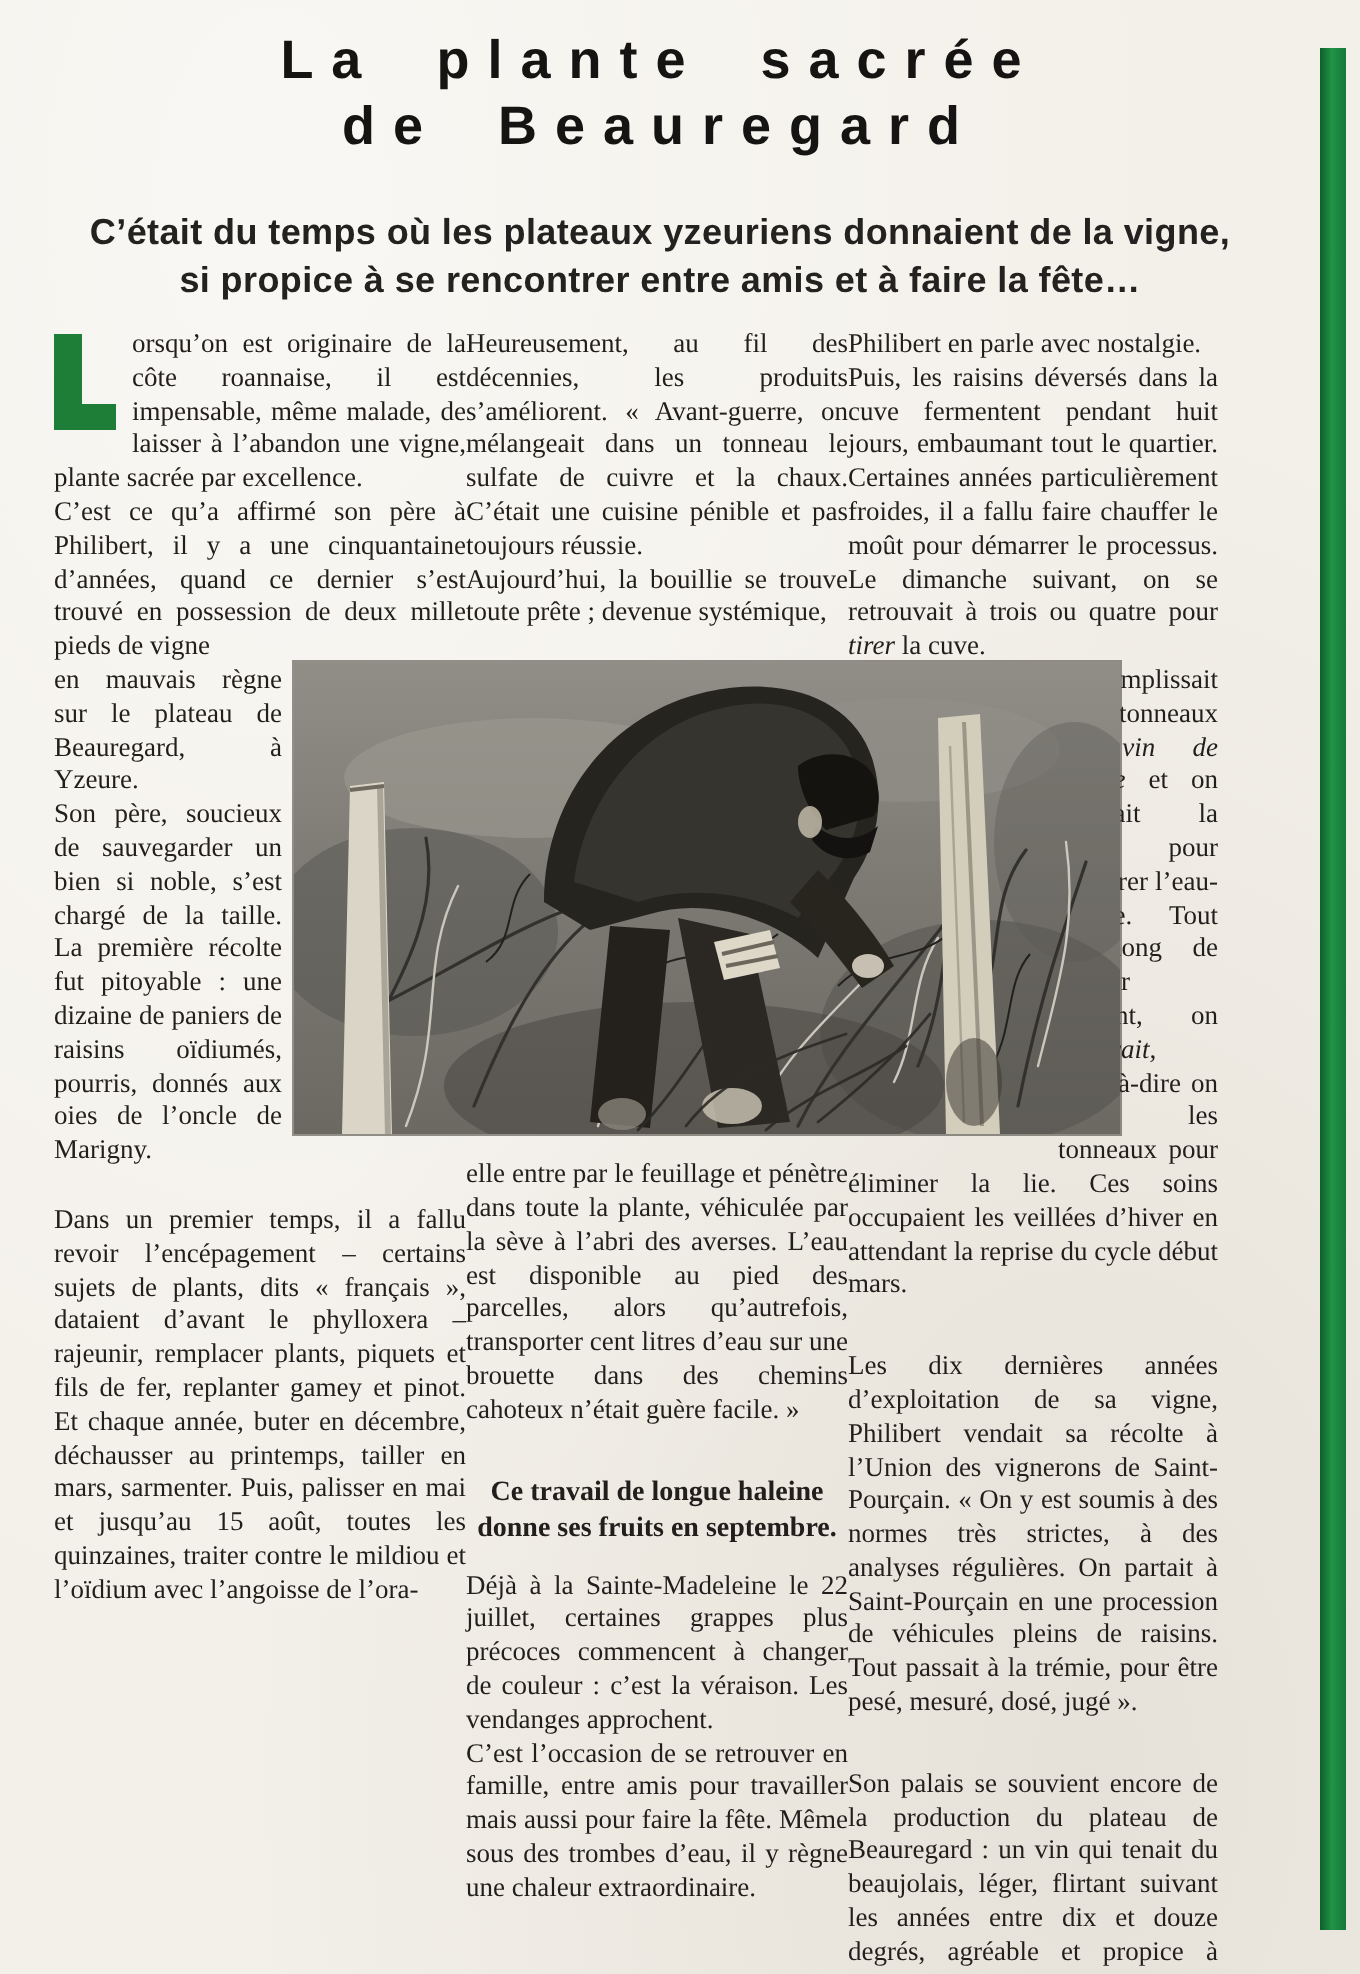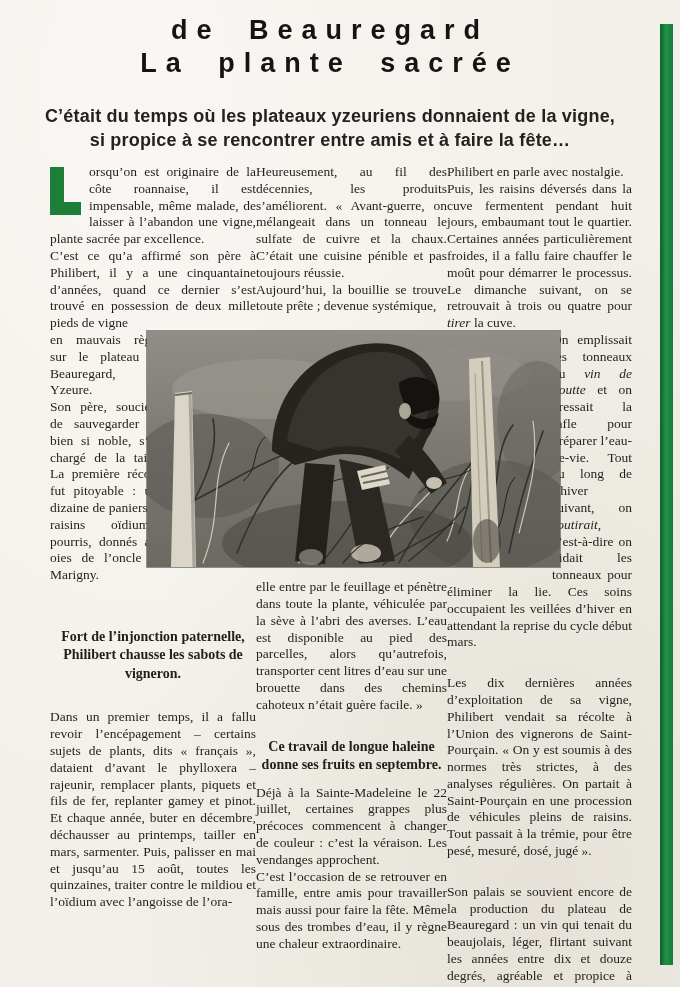--- a/index.html
+++ b/index.html
@@ -32,21 +32,21 @@
   .subtitle{
     margin:24px 10px 0 10px;
     font-family:"Liberation Sans", sans-serif;
     font-weight:700; font-size:18px; line-height:24px;
     letter-spacing:.2px; color:#242220;
   }
   .subtitle span{display:block;}
   
   .columns{
     position:absolute; left:27px; top:164px; width:628px; height:823px;
-    display:flex; justify-content:center;
+    display:flex; justify-content:flex-start;
   }
   .col{font-size:13.5px; line-height:16.8px; text-align:justify;}
   .col1{width:206px;}
   .col2{width:191px;}
   .col3{width:185px;}
   .col p{margin:0; padding:0;}
   .col .it{font-style:italic;}
   .subhead{
     font-weight:700; text-align:center; font-size:14px; line-height:18.5px;
     margin:0;
@@ -79,41 +79,40 @@
 </style>
 </head>
 <body>
 
 <div class="page">
 
   <div class="green-bar"></div>
 
   <header class="header">
     <h1 class="title">
+      <span>La plante sacrée</span>
       <span>de Beauregard</span>
-      <span>La plante sacrée</span>
     </h1>
     <p class="subtitle">
       <span>C’était du temps où les plateaux yzeuriens donnaient de la vigne,</span>
       <span>si propice à se rencontrer entre amis et à faire la fête…</span>
     </p>
   </header>
 
   <div class="columns">
 
     <div class="col col1">
       <p>
         <span class="dropcap">
           <span class="visually-hidden">L</span>
         </span><span>orsqu’on est originaire de la côte roannaise, il est impensable, même malade, de laisser à l’abandon une vigne, plante sacrée par excellence.</span>
       </p>
       <p><span>C’est ce qu’a affirmé son père à Philibert, il y a une cinquantaine d’années, quand ce dernier s’est trouvé en possession de deux mille pieds de vigne</span></p>
       <p><span class="wrap-spacer-right"></span><span>en mauvais règne sur le plateau de Beauregard, à Yzeure.</span></p>
       <p><span>Son père, soucieux de sauvegarder un bien si noble, s’est chargé de la taille. La première récolte fut pitoyable : une dizaine de paniers de raisins oïdiumés, pourris, donnés aux oies de l’oncle de Marigny.</span></p>
-      <p class="subhead">Fort de l’injonction paternelle, Philibert chausse les sabots de vigneron.</p>
       <p class="mt-sm"><span>Dans un premier temps, il a fallu revoir l’encépagement – certains sujets de plants, dits « français », dataient d’avant le phylloxera – rajeunir, remplacer plants, piquets et fils de fer, replanter gamey et pinot. Et chaque année, buter en décembre, déchausser au printemps, tailler en mars, sarmenter. Puis, palisser en mai et jusqu’au 15 août, toutes les quinzaines, traiter contre le mildiou et l’oïdium avec l’angoisse de l’ora-</span></p>
     </div>
 
     <div class="col col2">
       <p><span>Heureusement, au fil des décennies, les produits s’améliorent. « Avant-guerre, on mélangeait dans un tonneau le sulfate de cuivre et la chaux. C’était une cuisine pénible et pas toujours réussie.</span></p>
       <p><span>Aujourd’hui, la bouillie se trouve toute prête ; devenue systémique,</span></p>
       <div class="photo-gap"></div>
       <p><span>elle entre par le feuillage et pénètre dans toute la plante, véhiculée par la sève à l’abri des averses. L’eau est disponible au pied des parcelles, alors qu’autrefois, transporter cent litres d’eau sur une brouette dans des chemins cahoteux n’était guère facile. »</span></p>
       <p class="subhead">Ce travail de longue haleine donne ses fruits en septembre.</p>
       <p><span>Déjà à la Sainte-Madeleine le 22 juillet, certaines grappes plus précoces commencent à changer de couleur : c’est la véraison. Les vendanges approchent.</span></p>

